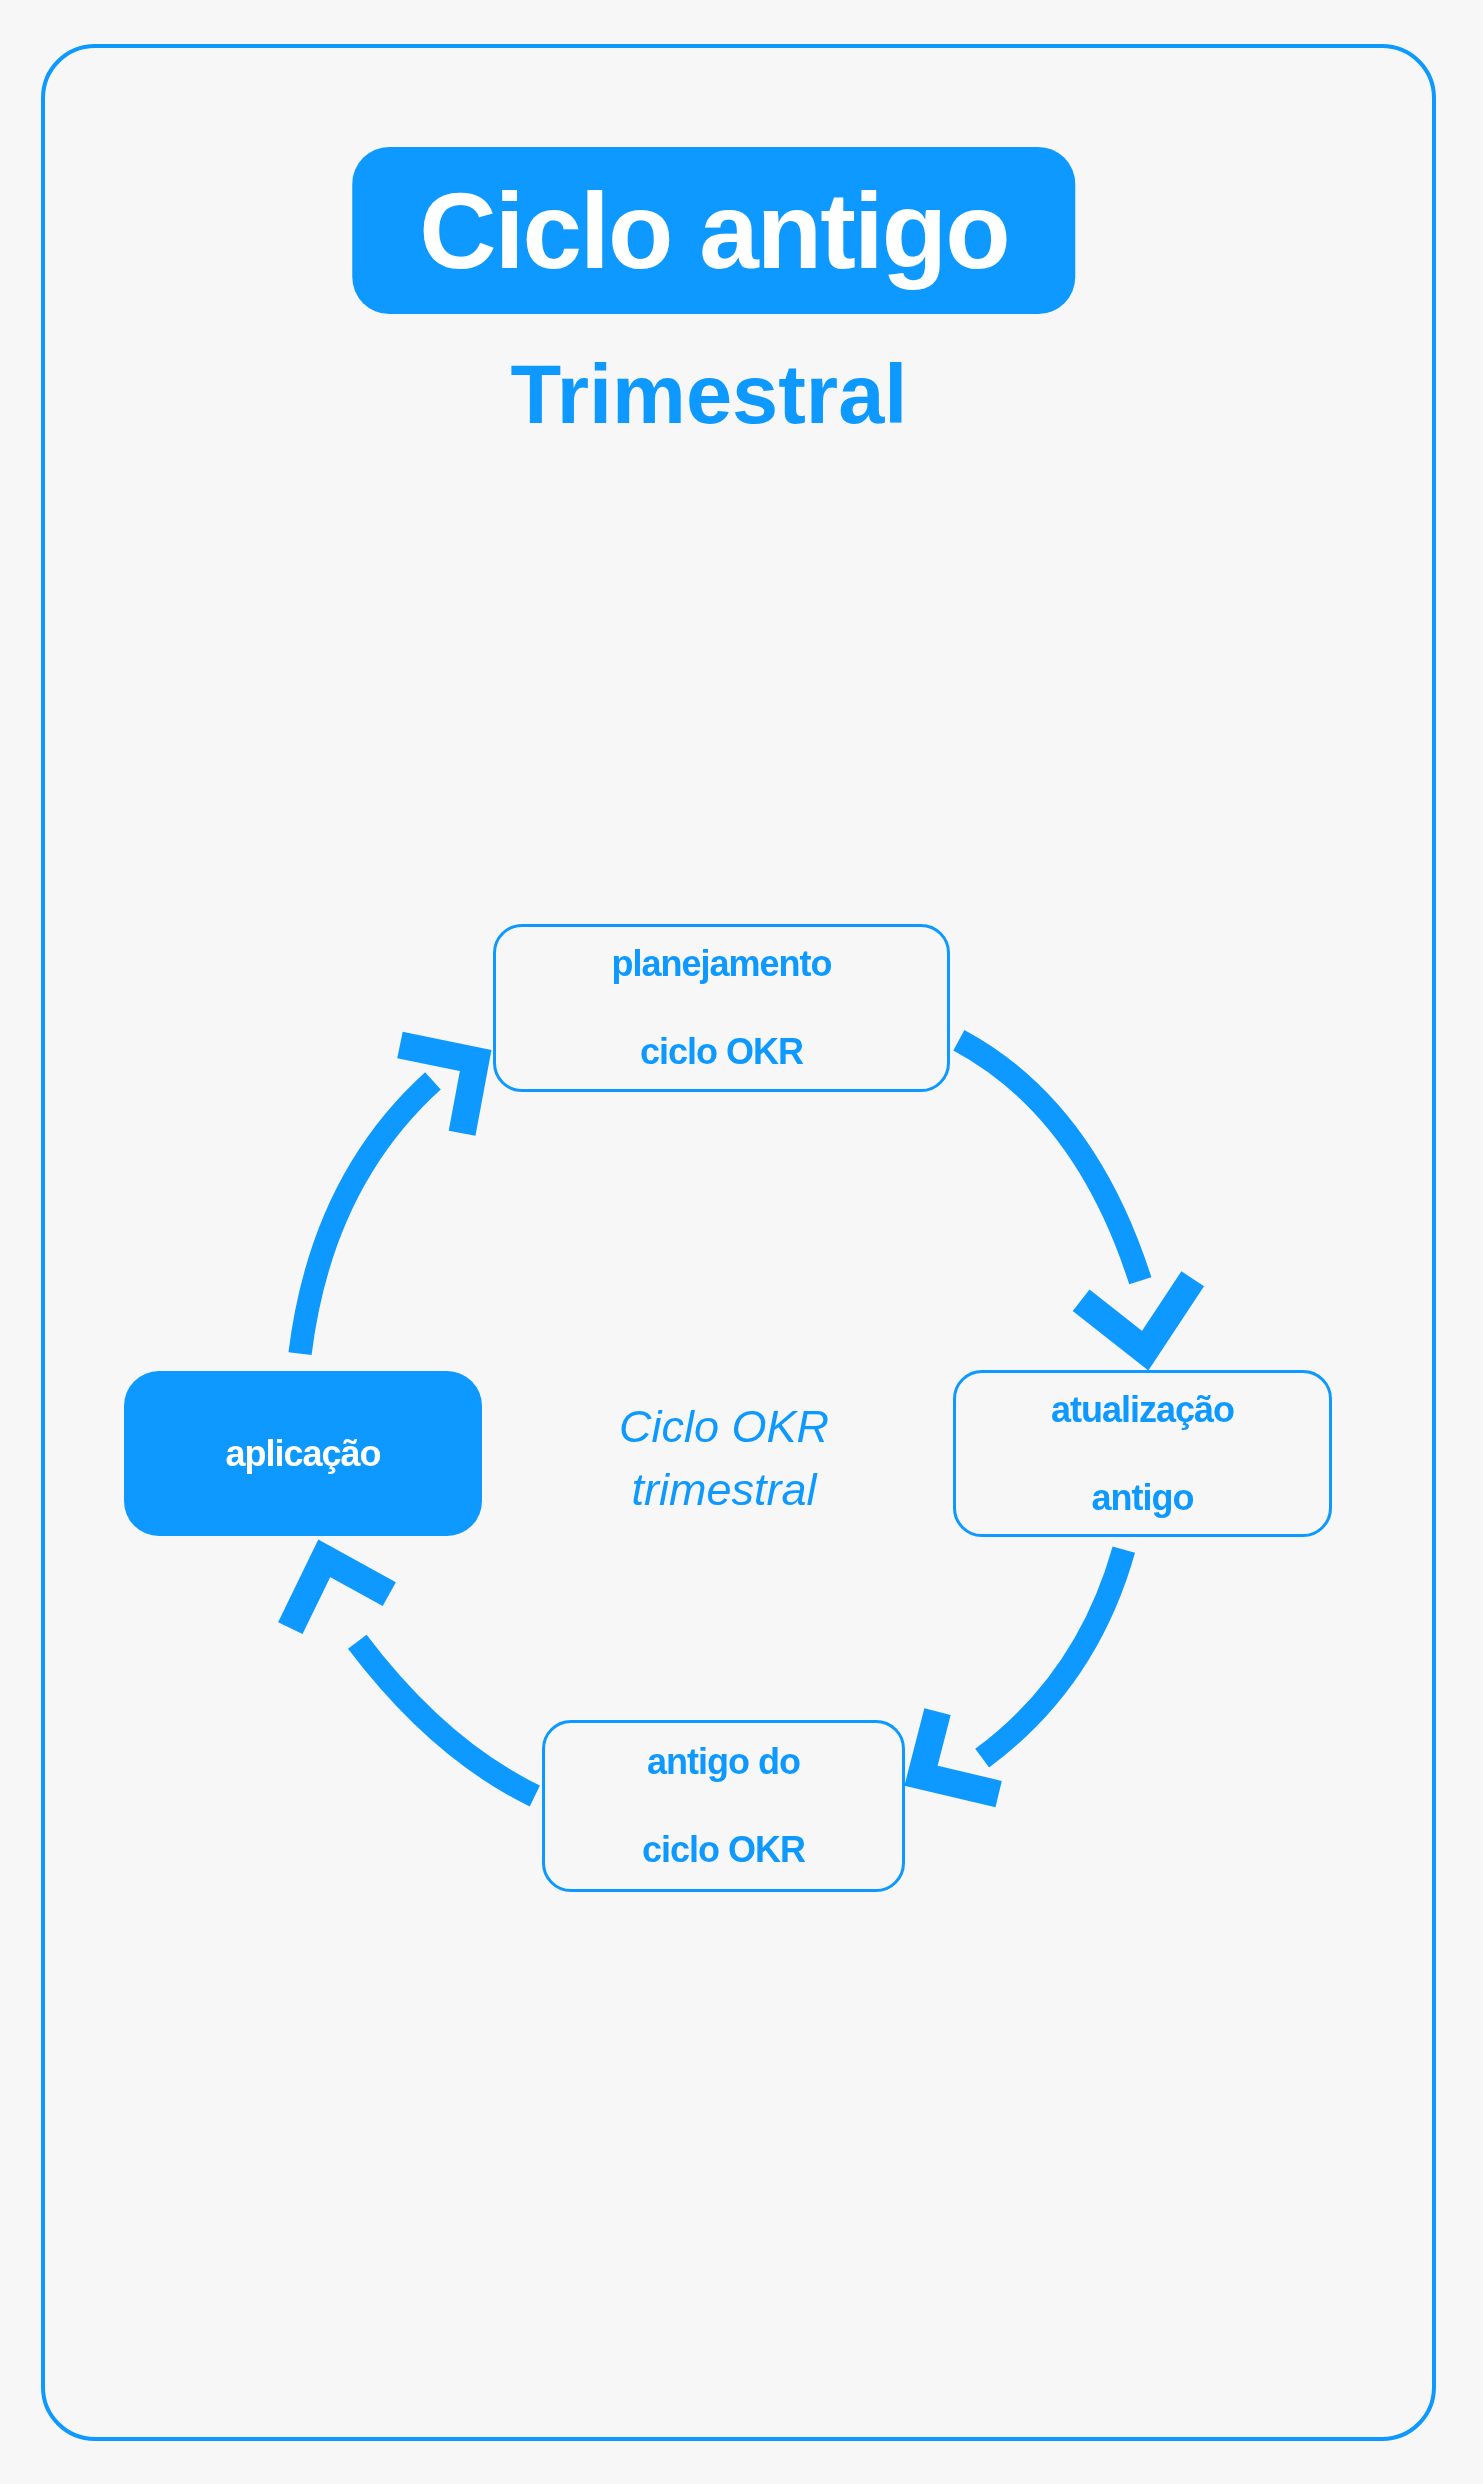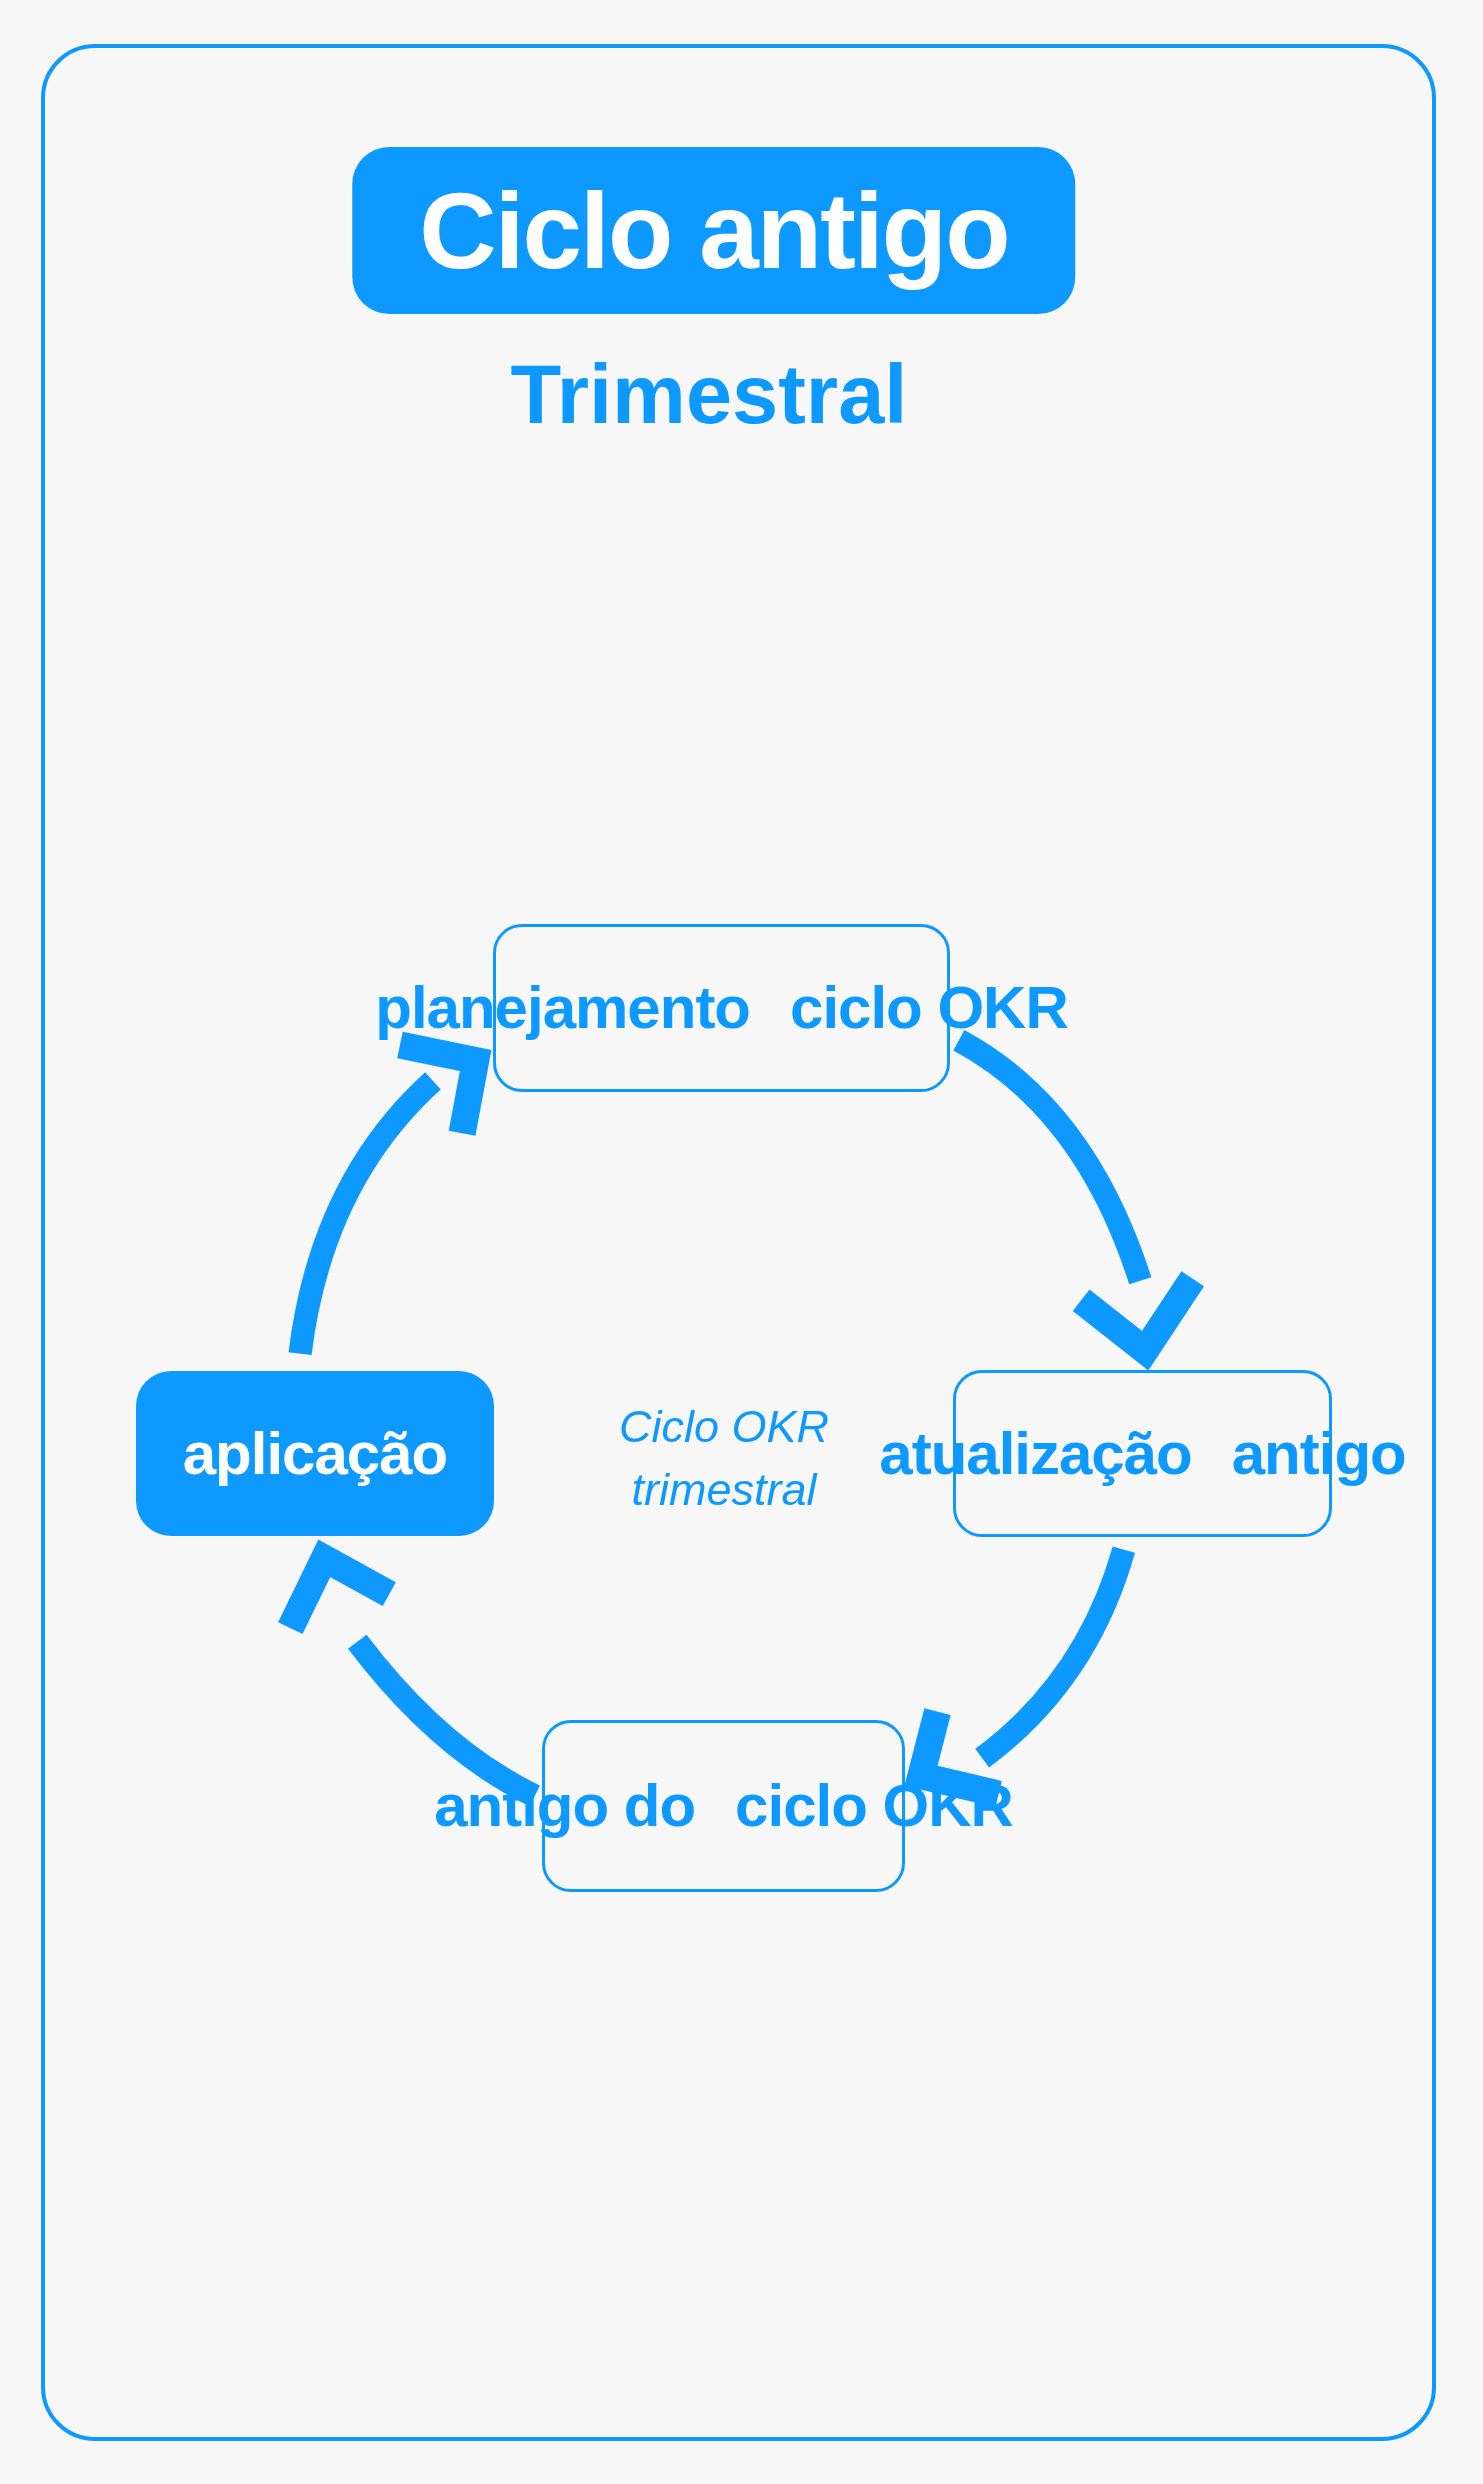--- a/index.html
+++ b/index.html
@@ -47,37 +47,37 @@
     white-space: nowrap;
   }
   .arrows-svg { position: absolute; left: 0; top: 0; }
   .arc  { stroke: #0d99ff; stroke-width: 24; fill: none; stroke-linecap: butt; }
   .head { stroke: #0d99ff; stroke-width: 28; fill: none; stroke-linejoin: miter; stroke-linecap: butt; }
   .node {
     position: absolute;
     box-sizing: border-box;
     border-radius: 29px;
     display: flex;
-    flex-direction: row;
+    flex-direction: column;
     justify-content: center;
     align-items: center;
     text-align: center;
     font-weight: 700;
-    font-size: 60px;
+    font-size: 36px;
     line-height: 1.32;
     color: #0d99ff;
     letter-spacing: -1px;
     white-space: nowrap;
     gap: 40px;
   }
   .node.outline { border: 3.9px solid #0d99ff; background: #f7f7f8; }
   .node.filled  { background: #0d99ff; color: #ffffff; border-radius: 35px; }
   .node-top    { left: 493px; top:  924px; width: 457px; height: 168px; }
   .node-right  { left: 953px; top: 1370px; width: 379px; height: 167px; }
-  .node-left   { left: 136px; top: 1371px; width: 358px; height: 165px; }
+  .node-left   { left: 124px; top: 1371px; width: 358px; height: 165px; }
   .node-bottom { left: 542px; top: 1720px; width: 363px; height: 172px; }
   .node span { display: block; }
   .center-label {
     position: absolute;
     left: 724px; top: 1395px;
     transform: translateX(-50%);
     text-align: center;
     font-style: italic;
     font-weight: 500;
     font-size: 45px;

